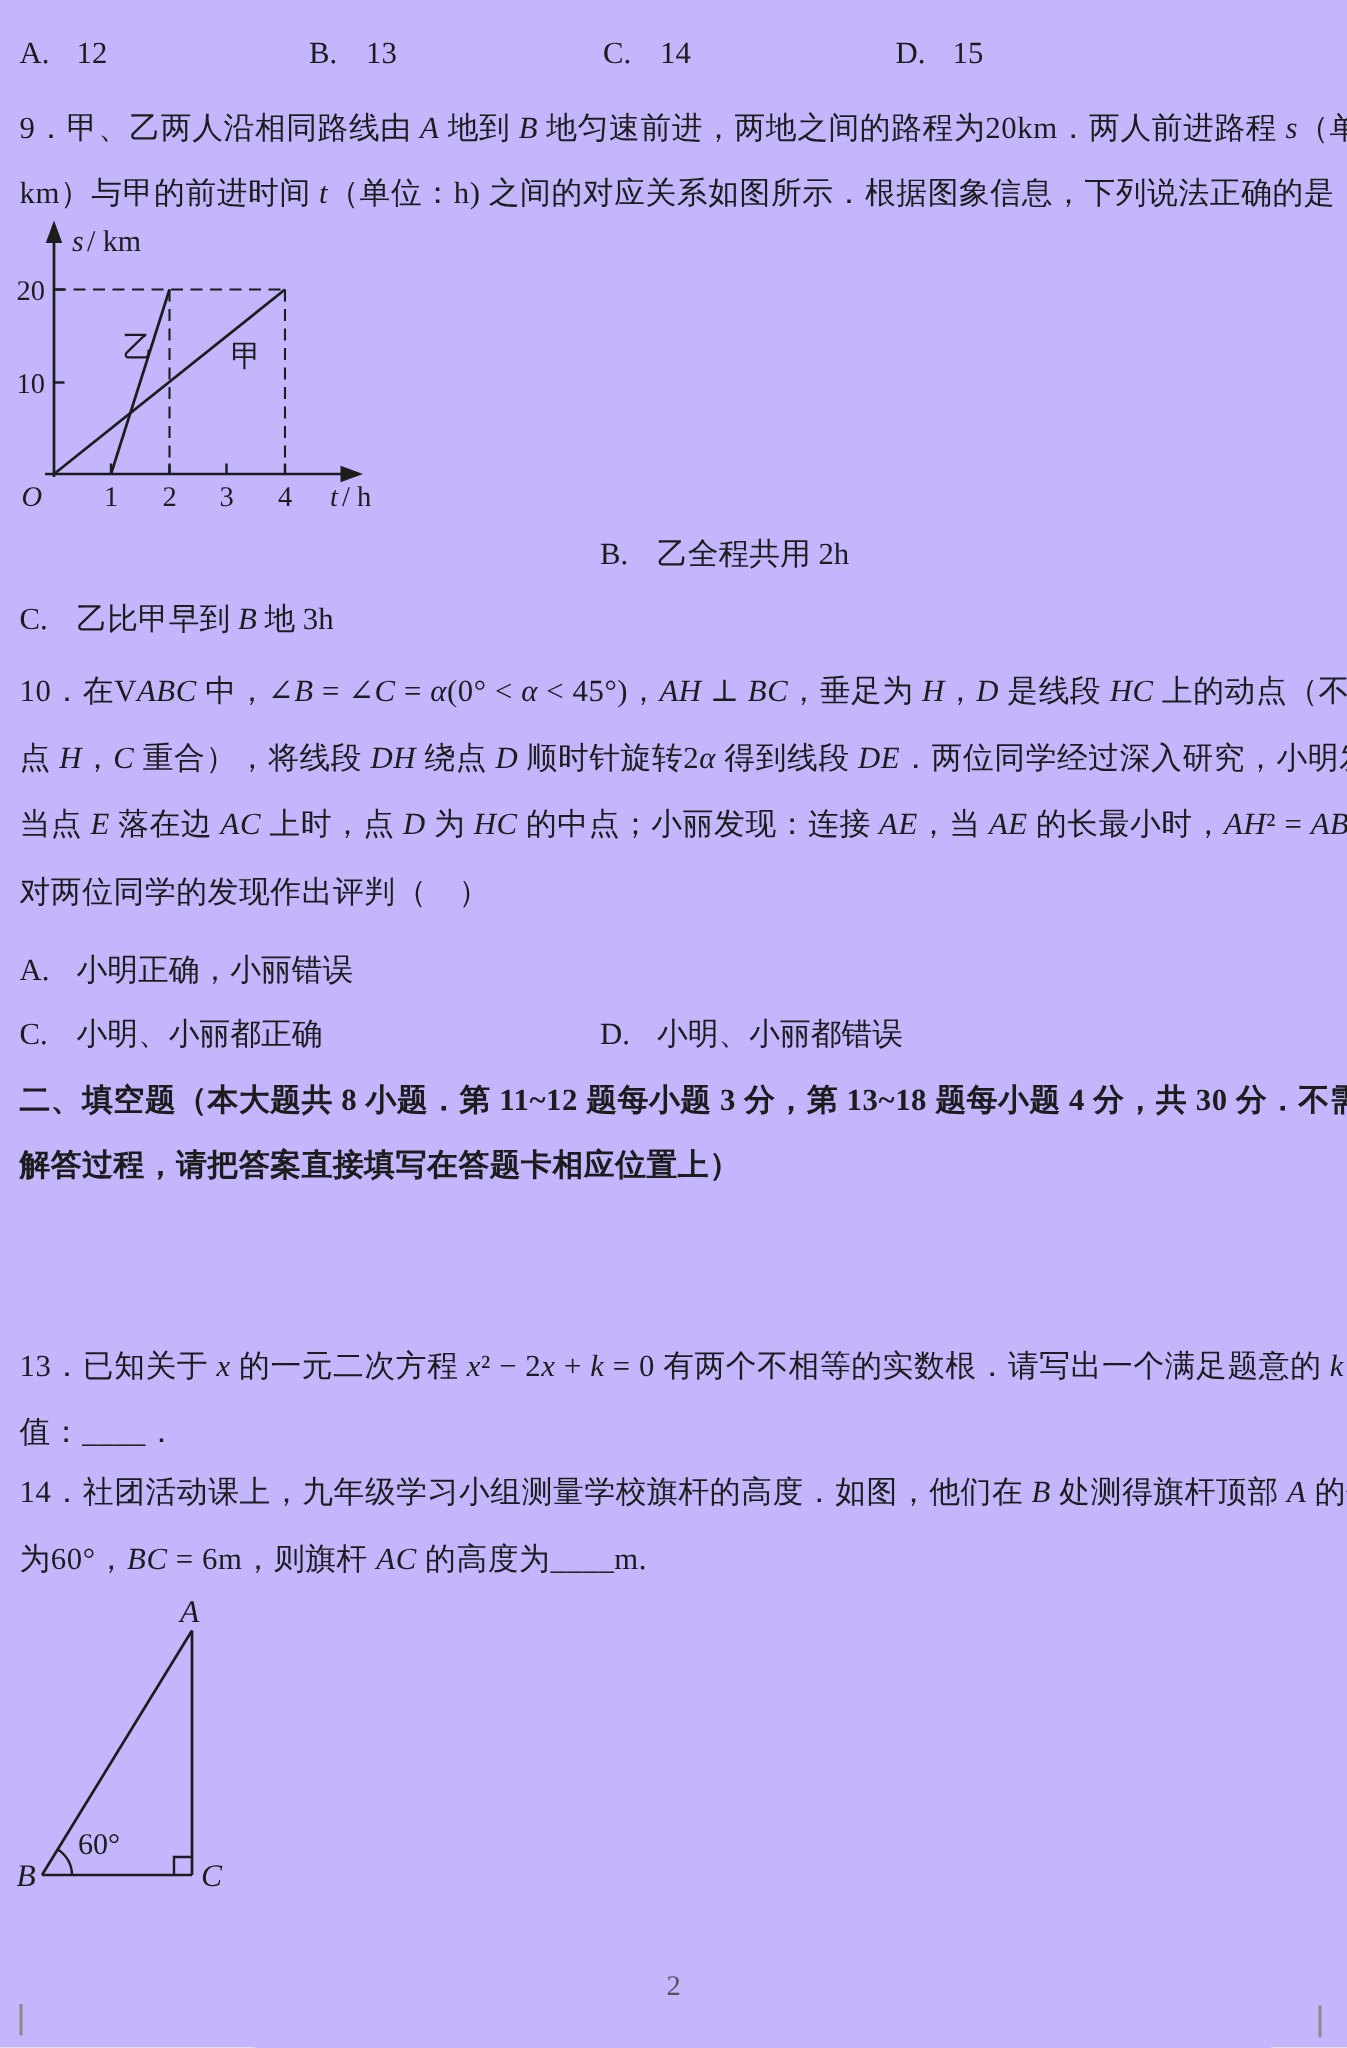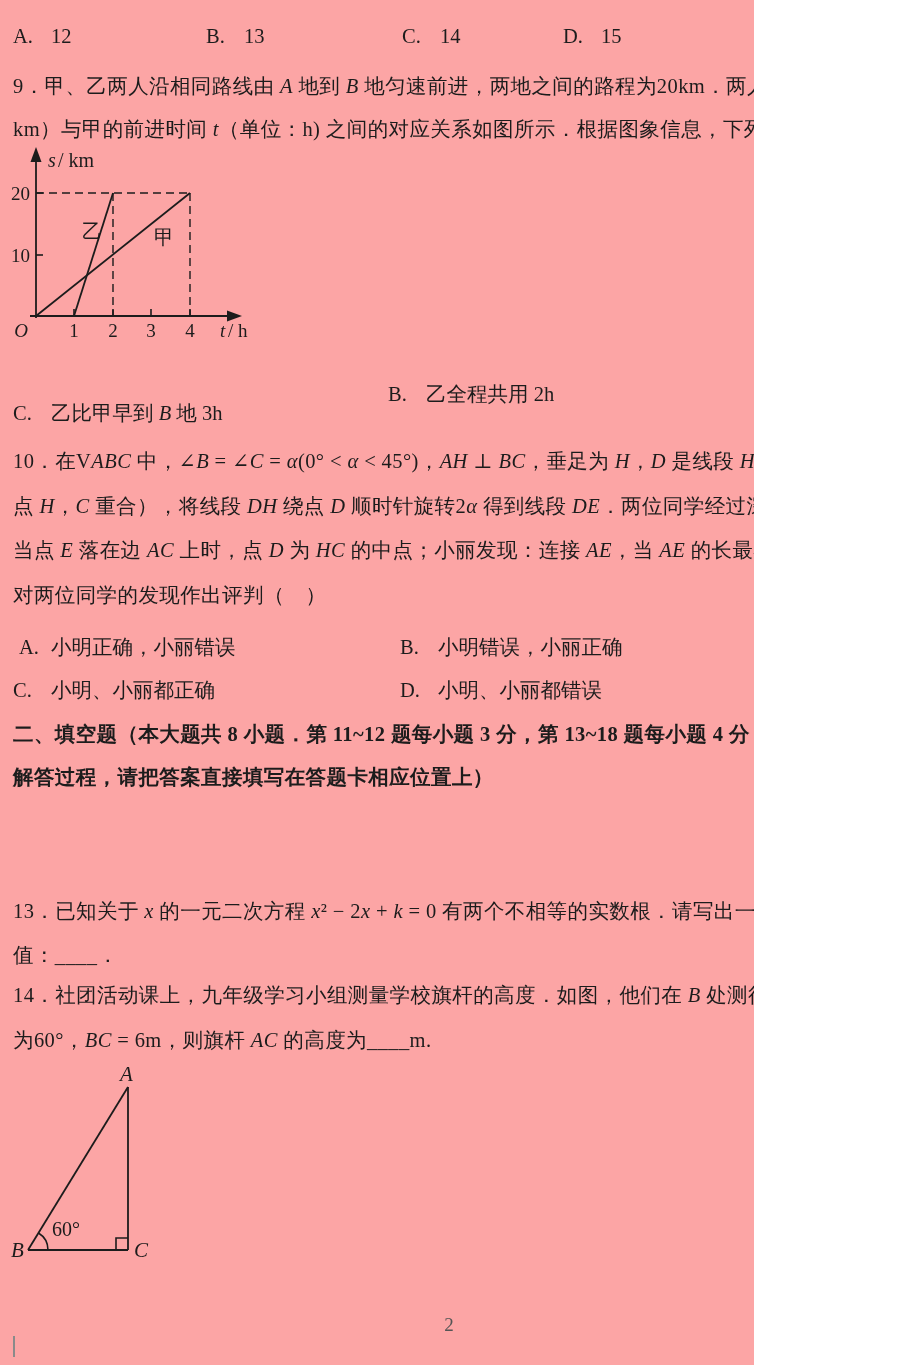--- a/index.html
+++ b/index.html
@@ -1,19 +1,19 @@
 <!DOCTYPE html>
 <html><head>
 <meta charset="utf-8">
 <style>
   html,body{margin:0;padding:0;background:#ffffff;}
   .page{
     position:relative;
-    width:754px;height:1365px;
-    background:#fca5a5;
+    width:898px;height:1365px;
+    background:#c4b5fd;
     color:#1c1c1c;
     font-family:"Liberation Serif","DejaVu Serif",serif;
     overflow:hidden;
   }
   .line{
     position:absolute;
     white-space:nowrap;
     font-size:20.5px;
     line-height:28px;
     letter-spacing:0.4px;
@@ -37,21 +37,21 @@
 </style>
 </head>
 <body>
 
 <div class="page">
 
   <div>
     <span class="opt" style="left:13px;top:22px;"><span class="key">A.</span><span class="txt">12</span></span>
     <span class="opt" style="left:206px;top:22px;"><span class="key">B.</span><span class="txt">13</span></span>
     <span class="opt" style="left:402px;top:22px;"><span class="key">C.</span><span class="txt">14</span></span>
-    <span class="opt" style="left:563px;top:22px;"><span class="key">D.</span><span class="txt">15</span></span>
+    <span class="opt" style="left:597px;top:22px;"><span class="key">D.</span><span class="txt">15</span></span>
   </div>
 
   <div class="line" style="left:13px;top:72px;">9．甲、乙两人沿相同路线由 <i>A</i> 地到 <i>B</i> 地匀速前进，两地之间的路程为20km．两人前进路程 <i>s</i>（单位：</div>
   <div class="line" style="left:13px;top:115px;">km）与甲的前进时间 <i>t</i>（单位：h) 之间的对应关系如图所示．根据图象信息，下列说法正确的是（　）</div>
 
   <svg style="position:absolute;left:8px;top:146px;" width="300" height="208" viewBox="0 0 300 208">
 
     <line x1="28" y1="10" x2="28" y2="172" stroke="#1c1c1c" stroke-width="1.8"></line>
     <polygon points="28,1 22.5,16 33.5,16" fill="#1c1c1c"></polygon>
     <line x1="22" y1="170" x2="224" y2="170" stroke="#1c1c1c" stroke-width="1.8"></line>
@@ -79,30 +79,29 @@
     <text x="66" y="191" font-size="19" text-anchor="middle">1</text>
     <text x="105" y="191" font-size="19" text-anchor="middle">2</text>
     <text x="143" y="191" font-size="19" text-anchor="middle">3</text>
     <text x="182" y="191" font-size="19" text-anchor="middle">4</text>
     <text x="212" y="191" font-size="19" font-style="italic">t</text>
     <text x="220" y="191" font-size="19">/ h</text>
     <text x="74" y="92" font-size="20">乙</text>
     <text x="146" y="98" font-size="20">甲</text>
   </svg>
 
-  <span class="opt" style="left:388px;top:356px;margin-top:24px;"><span class="key">B.</span><span class="txt">乙全程共用 2h</span></span>
+  <span class="opt" style="left:400px;top:356px;"><span class="key">B.</span><span class="txt">乙全程共用 2h</span></span>
   <span class="opt" style="left:13px;top:399px;"><span class="key">C.</span><span class="txt">乙比甲早到 <i>B</i> 地 3h</span></span>
 
   <div class="line" style="left:13px;top:447px;">10．在V<i>ABC</i> 中，∠<i>B</i> = ∠<i>C</i> = <i>α</i>(0° &lt; <i>α</i> &lt; 45°)，<i>AH</i> ⊥ <i>BC</i>，垂足为 <i>H</i>，<i>D</i> 是线段 <i>HC</i> 上的动点（不与</div>
   <div class="line" style="left:13px;top:492px;">点 <i>H</i>，<i>C</i> 重合），将线段 <i>DH</i> 绕点 <i>D</i> 顺时针旋转2<i>α</i> 得到线段 <i>DE</i>．两位同学经过深入研究，小明发现：</div>
   <div class="line" style="left:13px;top:536px;">当点 <i>E</i> 落在边 <i>AC</i> 上时，点 <i>D</i> 为 <i>HC</i> 的中点；小丽发现：连接 <i>AE</i>，当 <i>AE</i> 的长最小时，<i>AH</i>² = <i>AB</i>·．请</div>
   <div class="line" style="left:13px;top:581px;">对两位同学的发现作出评判（　）</div>
 
-  <span class="opt" style="left:13px;top:633px;text-align:right;"><span class="key">A.</span><span class="txt">小明正确，小丽错误</span></span>
-  <span class="opt" style="left:400px;top:633px;"><span class="key">B.</span><span class="txt">小明错误，小丽正确</span></span>
+  <span class="opt" style="left:13px;top:633px;"><span class="key">A.</span><span class="txt">小明正确，小丽错误</span></span>
   <span class="opt" style="left:13px;top:676px;"><span class="key">C.</span><span class="txt">小明、小丽都正确</span></span>
   <span class="opt" style="left:400px;top:676px;"><span class="key">D.</span><span class="txt">小明、小丽都错误</span></span>
 
   <div class="line bold" style="left:13px;top:720px;">二、填空题（本大题共 8 小题．第 11~12 题每小题 3 分，第 13~18 题每小题 4 分，共 30 分．不需写出</div>
   <div class="line bold" style="left:13px;top:763px;">解答过程，请把答案直接填写在答题卡相应位置上）</div>
 
   <div class="line" style="left:13px;top:897px;">13．已知关于 <i>x</i> 的一元二次方程 <i>x</i>² − 2<i>x</i> + <i>k</i> = 0 有两个不相等的实数根．请写出一个满足题意的 <i>k</i> 的</div>
   <div class="line" style="left:13px;top:941px;">值：____．</div>
 
   <div class="line" style="left:13px;top:981px;">14．社团活动课上，九年级学习小组测量学校旗杆的高度．如图，他们在 <i>B</i> 处测得旗杆顶部 <i>A</i> 的仰角</div>

